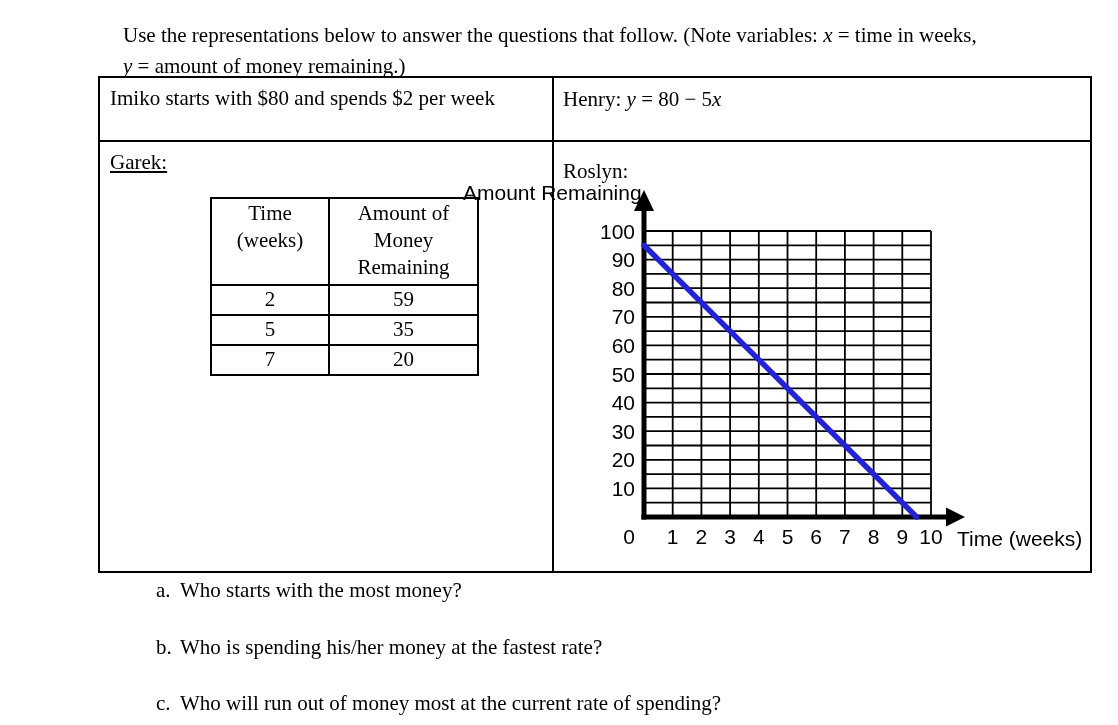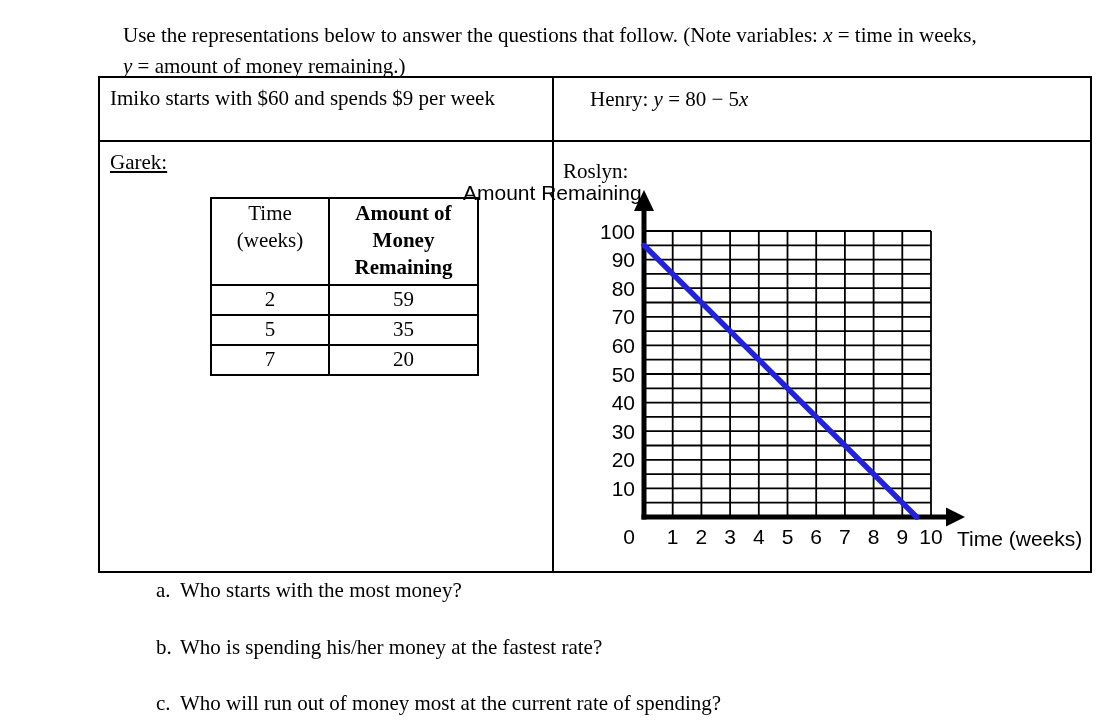--- a/index.html
+++ b/index.html
@@ -12,21 +12,21 @@
   #outer-table{position:absolute;left:50px;top:76px;width:994px;height:497px;
                border:2px solid #000;box-sizing:border-box;}
   #outer-vdiv{position:absolute;left:452px;top:0;width:2px;height:100%;background:#000;}
   #outer-hdiv{position:absolute;left:0;top:62px;width:100%;height:2px;background:#000;}
   
   .gtable{border-collapse:collapse;position:absolute;left:162px;top:197px;}
   .gtable td{border:2px solid #000;text-align:center;
              font-family:"Liberation Serif",serif;font-size:21px;}
   .gtable .hdr{line-height:27px;padding:1px 6px 3px;vertical-align:top;}
   .gtable .dat{height:27px;line-height:27px;padding:0 6px 1px;}
-  .c1{width:104px;} .c2{width:135px;font-weight:bold;}
+  .c1{width:104px;} .c2{width:135px;}
   
   #graph{position:absolute;left:380px;top:175px;width:680px;height:390px;}
   #graph text{font-family:"Liberation Sans",sans-serif;font-size:21px;fill:#000;}
   .axis-title{font-family:"Liberation Sans",sans-serif;font-size:21px;}
   
   .qrow{position:absolute;left:108px;font-size:21px;line-height:24px;}
   .qletter{display:inline-block;width:24px;}
 </style>
 </head>
 <body>
@@ -34,22 +34,22 @@
 <div id="page">
 
   <div class="abs serif" style="left:75px;top:20px;"><span>Use the representations below to answer the questions that follow. (Note variables: </span><span class="var">x</span><span> = time in weeks,</span></div>
   <div class="abs serif" style="left:75px;top:51px;"><span class="var">y</span><span> = amount of money remaining.)</span></div>
 
   <div id="outer-table">
     <div id="outer-vdiv"></div>
     <div id="outer-hdiv"></div>
   </div>
 
-  <div class="abs serif" style="left:62px;top:83px;width:396px;">Imiko starts with $60 and spends $9 per week</div>
-  <div class="abs serif" style="left:542px;top:84px;"><span>Henry: </span><span class="var">y</span><span> = 80 − 5</span><span class="var">x</span></div>
+  <div class="abs serif" style="left:62px;top:83px;width:396px;">Imiko starts with $80 and spends $2 per week</div>
+  <div class="abs serif" style="left:515px;top:84px;"><span>Henry: </span><span class="var">y</span><span> = 80 − 5</span><span class="var">x</span></div>
   <div class="abs serif" style="left:62px;top:147px;text-decoration:underline;">Garek:</div>
   <div class="abs serif" style="left:515px;top:156px;">Roslyn:</div>
 
   <table class="gtable">
     <tbody>
         <tr>
       <td class="hdr c1">Time (weeks)</td>
       <td class="hdr c2">Amount of Money Remaining</td>
     </tr>
     <tr>

